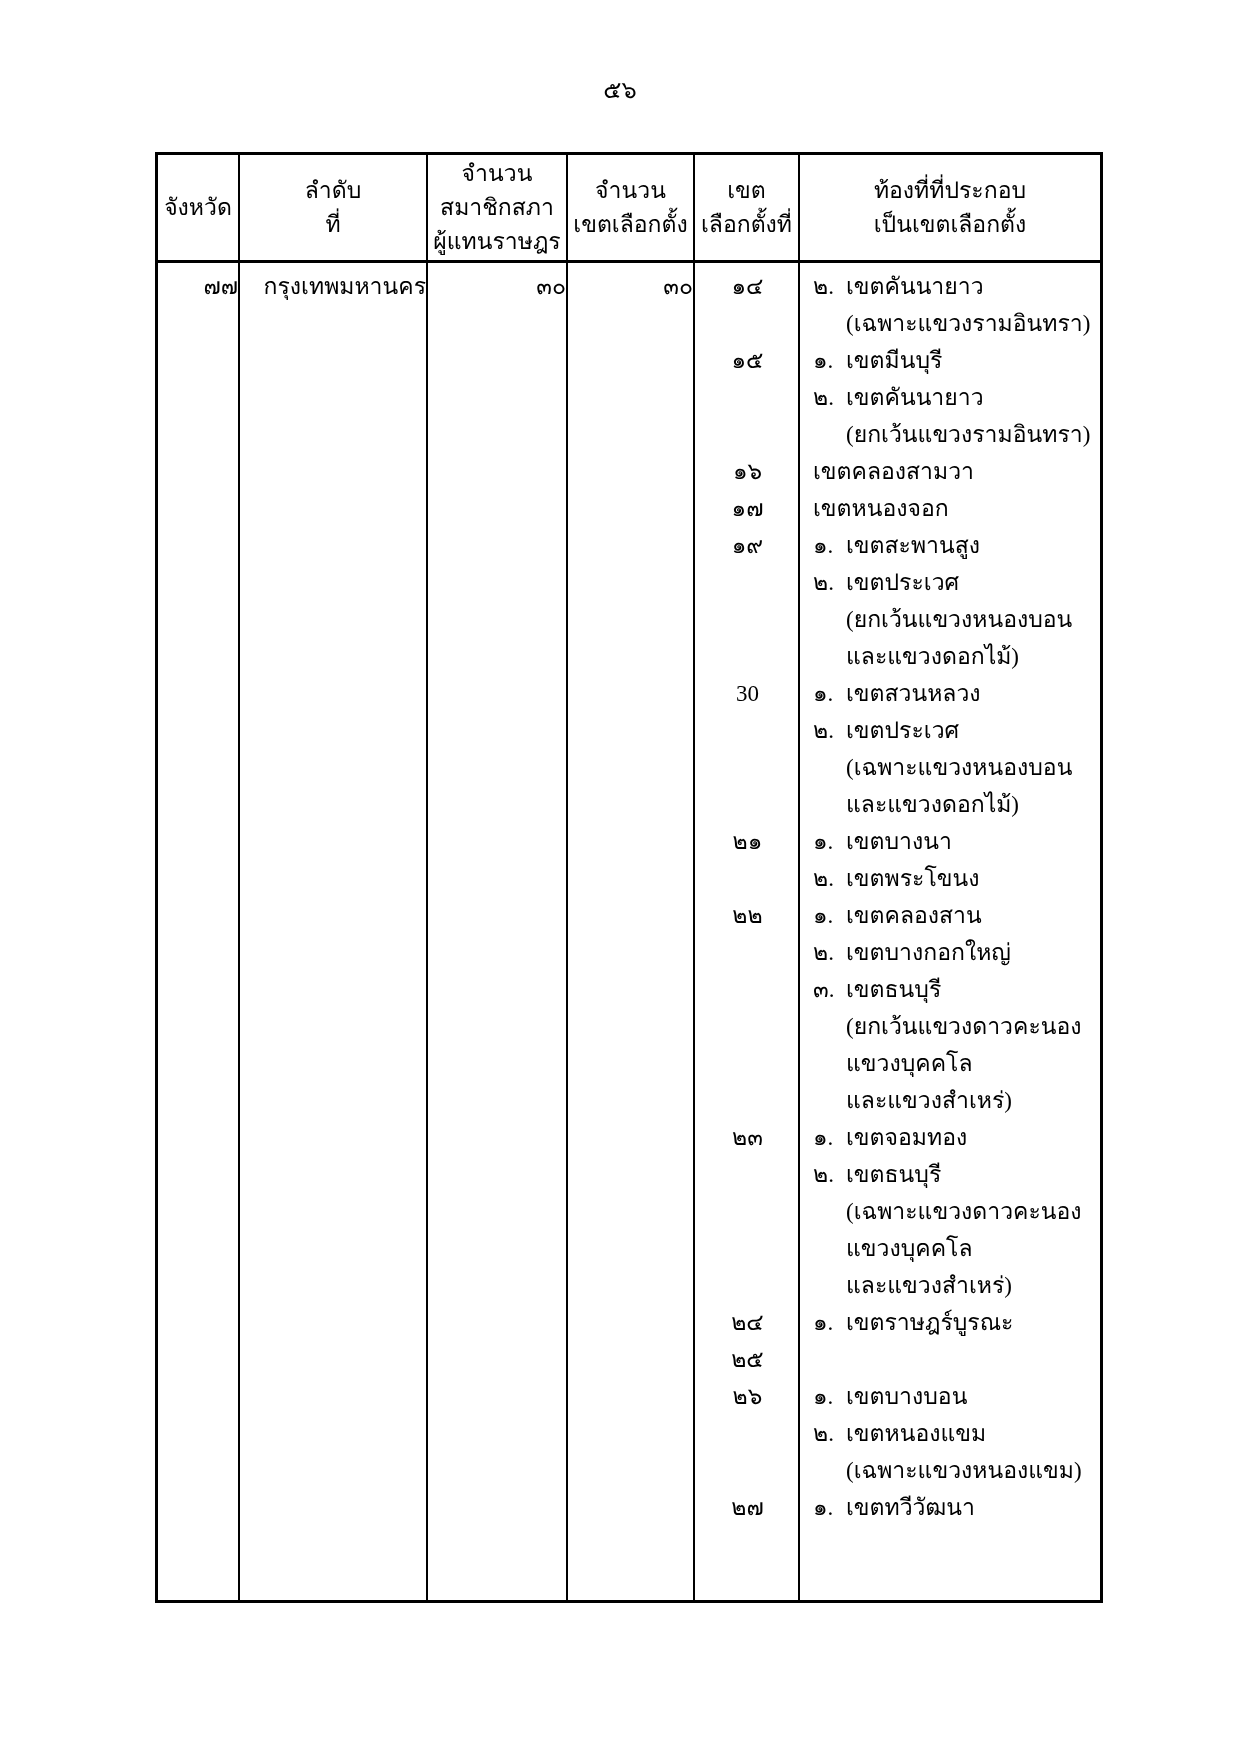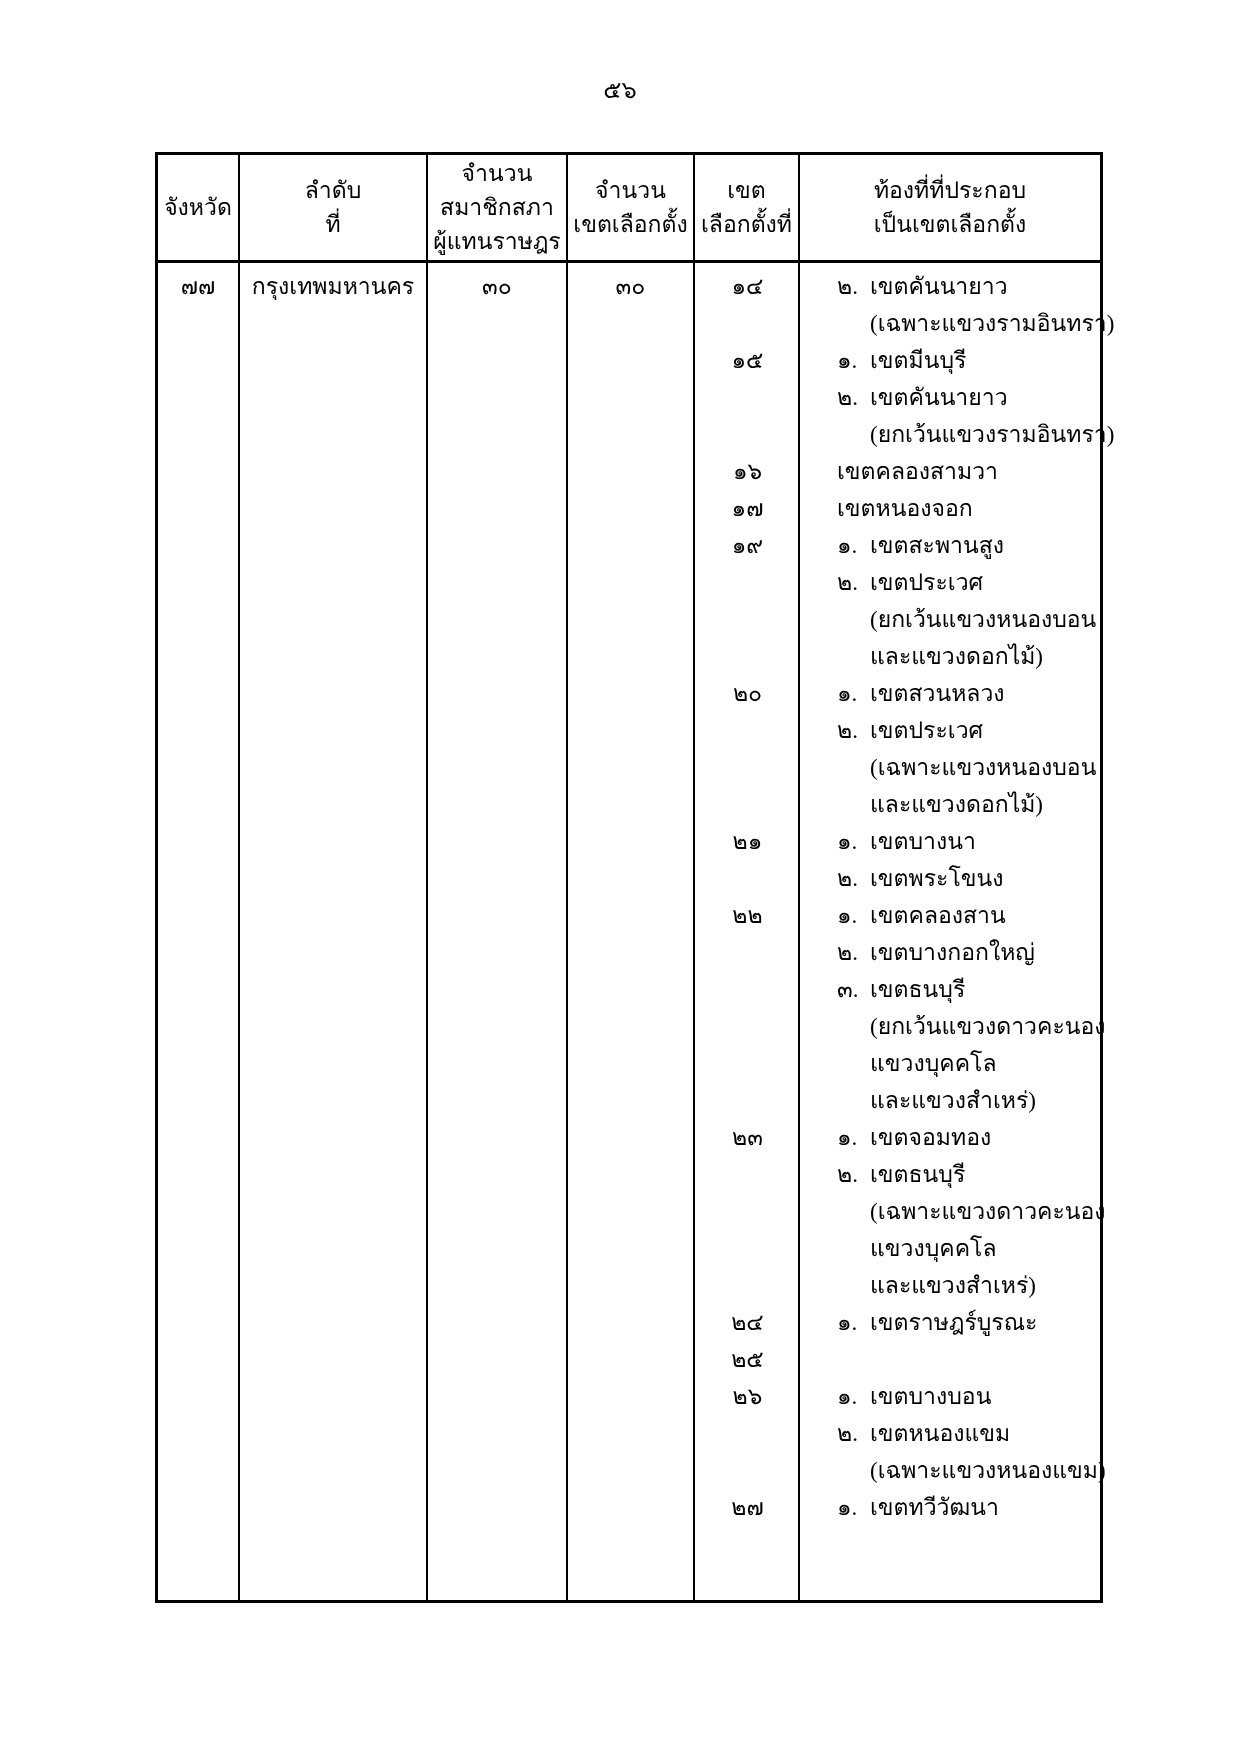--- a/index.html
+++ b/index.html
@@ -47,21 +47,21 @@
     white-space: pre-line;
     padding: 0 2px;
   }
   .th:nth-child(6) { border-right: none; }
   .td {
     border-right: 2px solid #000;
     box-sizing: border-box;
     padding-top: 5px;
     font-size: 23px;
     line-height: 37px;
-    text-align: center;
+    text-align: right;
   }
   .td.c56 {
     grid-column: span 2;
     border-right: none;
     position: relative;
     text-align: left;
     padding: 5px 0 10px 0;
     min-height: 1337px;
   }
   
@@ -73,21 +73,21 @@
     bottom: 0;
     width: 2px;
     background: #000;
   }
   .cblock { display: flex; align-items: flex-start; }
   .cno {
     flex: 0 0 105px;
     width: 105px;
     text-align: center;
   }
-  .clines { flex: 1 1 auto; padding-left: 13px; margin-left: 24px; }
+  .clines { flex: 1 1 auto; padding-left: 13px; }
   .aline { white-space: nowrap; }
   .aline.cont { padding-left: 33px; }
   .anum { display: inline-block; width: 33px; }
 </style>
 </head>
 <body>
 
 <div class="page">
 
   <div class="page-number">๕๖</div>
@@ -142,21 +142,21 @@
         <div class="cblock">
           <div class="cno">๑๙</div>
           <div class="clines">
             <div class="aline item"><span class="anum">๑.</span><span class="atext">เขตสะพานสูง</span></div>
             <div class="aline item"><span class="anum">๒.</span><span class="atext">เขตประเวศ</span></div>
             <div class="aline cont"><span class="atext">(ยกเว้นแขวงหนองบอน</span></div>
             <div class="aline cont"><span class="atext">และแขวงดอกไม้)</span></div>
           </div>
         </div>
         <div class="cblock">
-          <div class="cno">๒๐</div>
+          <div class="cno">30</div>
           <div class="clines">
             <div class="aline item"><span class="anum">๑.</span><span class="atext">เขตสวนหลวง</span></div>
             <div class="aline item"><span class="anum">๒.</span><span class="atext">เขตประเวศ</span></div>
             <div class="aline cont"><span class="atext">(เฉพาะแขวงหนองบอน</span></div>
             <div class="aline cont"><span class="atext">และแขวงดอกไม้)</span></div>
           </div>
         </div>
         <div class="cblock">
           <div class="cno">๒๑</div>
           <div class="clines">

